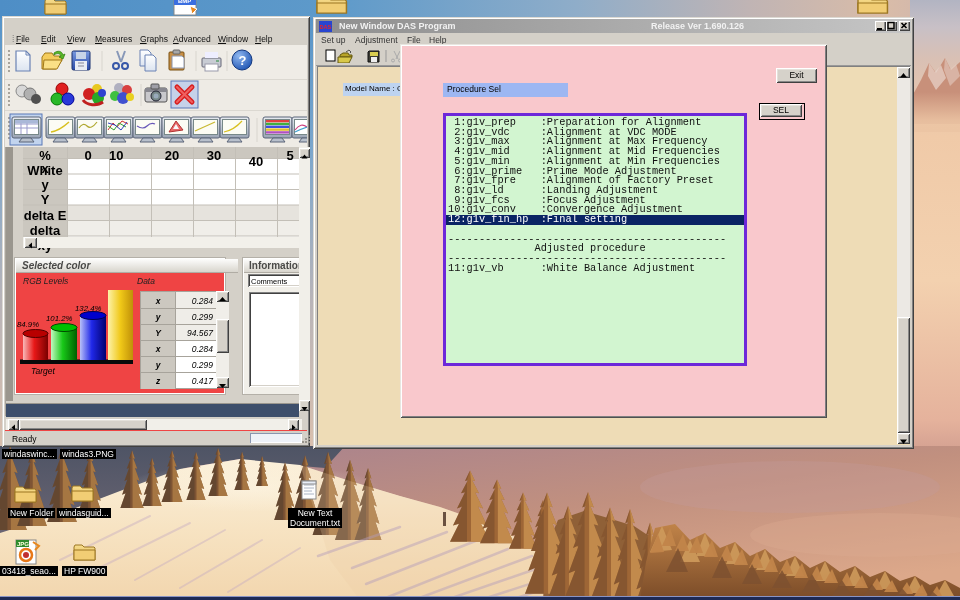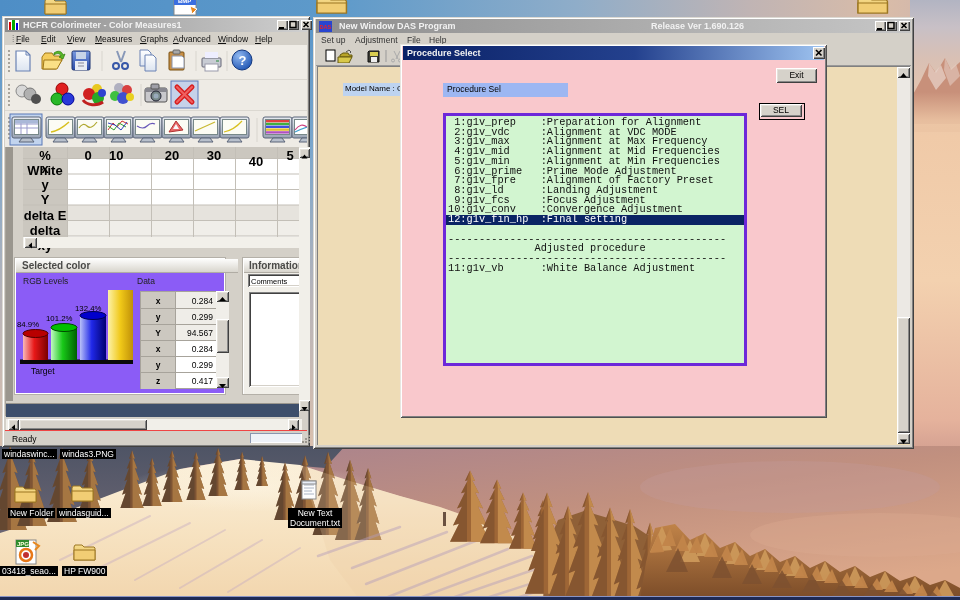--- a/index.html
+++ b/index.html
@@ -255,38 +255,20 @@
 </svg>
 <div class="lbl" style="left:2px;top:449px;">windaswinc...</div>
 <div class="lbl" style="left:60px;top:449px;">windas3.PNG</div>
 <div class="lbl" style="left:8px;top:508px;">New Folder</div>
 <div class="lbl" style="left:57px;top:508px;">windasguid...</div>
 <div class="lbl" style="left:288px;top:508px;text-align:center;">New Text<br>Document.txt</div>
 <div class="lbl" style="left:0px;top:566px;">03418_seao...</div>
 <div class="lbl" style="left:62px;top:566px;">HP FW900</div>
 
 <div class="win" id="hcfr" style="left:2px;top:16px;width:308px;height:431px;">
- <div class="ttl" style="top:2px;background:linear-gradient(90deg,#8b8b8b,#cfcfcf);">
-  <svg class="abs" style="left:3px;top:2px" width="11" height="10">
-        <rect width="11" height="10" fill="#fff"></rect>
-        <rect x="1" y="2" width="2" height="8" fill="#d00"></rect>
-        <rect x="4" y="0" width="3" height="10" fill="#0a0"></rect>
-        <rect x="8" y="3" width="2" height="7" fill="#00d"></rect>
-      </svg>
-  <span style="position:absolute;left:18px;top:2px;">HCFR Colorimeter - Color Measures1</span>
-  <div class="tbtn" style="left:272px;top:2px;"><svg width="11" height="10">
-          <rect x="2" y="7" width="5" height="2" fill="#000"></rect>
-        </svg></div>
-  <div class="tbtn" style="left:283px;top:2px;"><svg width="11" height="10">
-          <rect x="2" y="1.5" width="6" height="6" fill="none" stroke="#000" stroke-width="1.5"></rect>
-        </svg></div>
-  <div class="tbtn" style="left:296px;top:2px;"><svg width="11" height="10">
-          <path d="M2.5,2 L7.5,7 M7.5,2 L2.5,7" stroke="#000" stroke-width="1.6"></path>
-        </svg></div>
- </div>
 
  <div class="abs" style="left:3px;top:16px;width:302px;height:13px;font-size:8.5px;color:#111;">
   <span class="abs" style="left:7px;top:2px;color:#777;">⁞</span>
   <span class="abs" style="left:11px;top:2px;"><u>F</u>ile</span>
   <span class="abs" style="left:36px;top:2px;"><u>E</u>dit</span>
   <span class="abs" style="left:62px;top:2px;"><u>V</u>iew</span>
   <span class="abs" style="left:90px;top:2px;"><u>M</u>easures</span>
   <span class="abs" style="left:135px;top:2px;"><u>G</u>raphs</span>
   <span class="abs" style="left:168px;top:2px;"><u>A</u>dvanced</span>
   <span class="abs" style="left:213px;top:2px;"><u>W</u>indow</span>
@@ -532,21 +514,21 @@
   <span class="abs" style="left:0;top:60.5px;width:44px;text-align:center;">delta E</span>
   <span class="abs" style="left:0;top:76px;width:44px;text-align:center;">delta xy</span>
  </div>
 
  <div class="abs" style="left:21px;top:221px;width:277px;height:11px;background:#f2f0ea;">
   <div class="btn abs" style="left:1px;top:0;width:13px;height:11px;"><svg width="13" height="11">
           <path d="M8,2.5 L4.5,5.5 L8,8.5 Z" fill="#000"></path>
         </svg></div>
  </div>
 
- <div class="abs" style="left:13px;top:242px;width:210px;height:136px;background:#8b5cf6;box-shadow:inset 1px 1px 0 #fff,inset -1px -1px 0 #fff,0 0 0 1px #b4b0a8;">
+ <div class="abs" style="left:13px;top:242px;width:210px;height:136px;background:#ef4444;box-shadow:inset 1px 1px 0 #fff,inset -1px -1px 0 #fff,0 0 0 1px #b4b0a8;font-style:italic;">
   <div class="abs" style="left:1px;top:1px;width:222px;height:13px;background:linear-gradient(180deg,#fdfdfc,#d8d5cd);border-bottom:1px solid #b0aca4;color:#4a4a48;font-weight:bold;font-size:10px;">
         <span class="abs" style="left:6px;top:1px;">Selected color</span>
       </div>
   <span class="abs" style="left:8px;top:18px;font-size:8.5px;color:#222;">RGB Levels</span>
   <span class="abs" style="left:122px;top:18px;font-size:8.5px;color:#222;">Data</span>
 
   <svg class="abs" style="left:0;top:0" width="224" height="136" viewBox="0 0 224 136">
    <defs>
     <linearGradient id="rbar" x1="0" y1="0" x2="1" y2="0">
             <stop offset="0" stop-color="#f8b8b8"></stop>
@@ -718,26 +700,20 @@
         </svg></div>
   <div class="btn abs" style="left:0;top:250px;width:13px;height:116px;"></div>
   <div class="btn abs" style="left:0;top:366px;width:13px;height:11px;"><svg width="13" height="11">
           <path d="M6.5,8 L10,3.5 L3,3.5 Z" fill="#000"></path>
         </svg></div>
  </div>
 
  <div class="abs" style="left:30px;top:66px;width:62px;height:12px;background:#bdd3f0;font-size:8px;padding-top:1px;padding-left:2px;white-space:nowrap;overflow:hidden;">Model Name : G</div>
 
  <div class="abs raised" style="left:87px;top:27px;width:427px;height:374px;background:#f9c8cc;">
-  <div class="ttl" style="top:2px;left:3px;right:3px;background:linear-gradient(90deg,#0a2166 0%,#24418e 55%,#9ec3f0 100%);">
-   <span style="position:absolute;left:4px;top:2px;">Procedure Select</span>
-   <div class="tbtn" style="left:410px;top:1px;width:12px;height:12px;"><svg width="12" height="12">
-            <path d="M3,3 L8.5,8.5 M8.5,3 L3,8.5" stroke="#000" stroke-width="1.6"></path>
-          </svg></div>
-  </div>
   <div class="btn abs" style="left:376px;top:24px;width:41px;height:15px;font-size:8.5px;text-align:center;padding-top:2px;box-sizing:border-box;">Exit</div>
   <div class="abs" style="left:43px;top:39px;width:125px;height:14px;background:#9db7f2;font-size:8.5px;padding:1px 0 0 4px;box-sizing:border-box;">Procedure Sel</div>
   <div class="abs" style="left:359px;top:59px;width:44px;height:15px;border:1px solid #000;">
         <div class="btn abs" style="left:0;top:0;width:42px;height:13px;font-size:8.5px;text-align:center;padding-top:1px;box-sizing:border-box;">SEL</div>
       </div>
 
   <div class="abs" style="left:43px;top:69px;width:304px;height:253px;background:#d2f5d0;border:3px solid #6d28d9;box-sizing:border-box;overflow:hidden;">
    <pre style="margin:0;font-family:'Liberation Mono',monospace;font-weight:normal;font-size:10.3px;line-height:9.72px;color:#101010;position:absolute;left:2px;top:2px;"> 1:g1v_prep    :Preparation for Alignment
  2:g1v_vdc     :Alignment at VDC MODE
  3:g1v_max     :Alignment at Max Frequency

